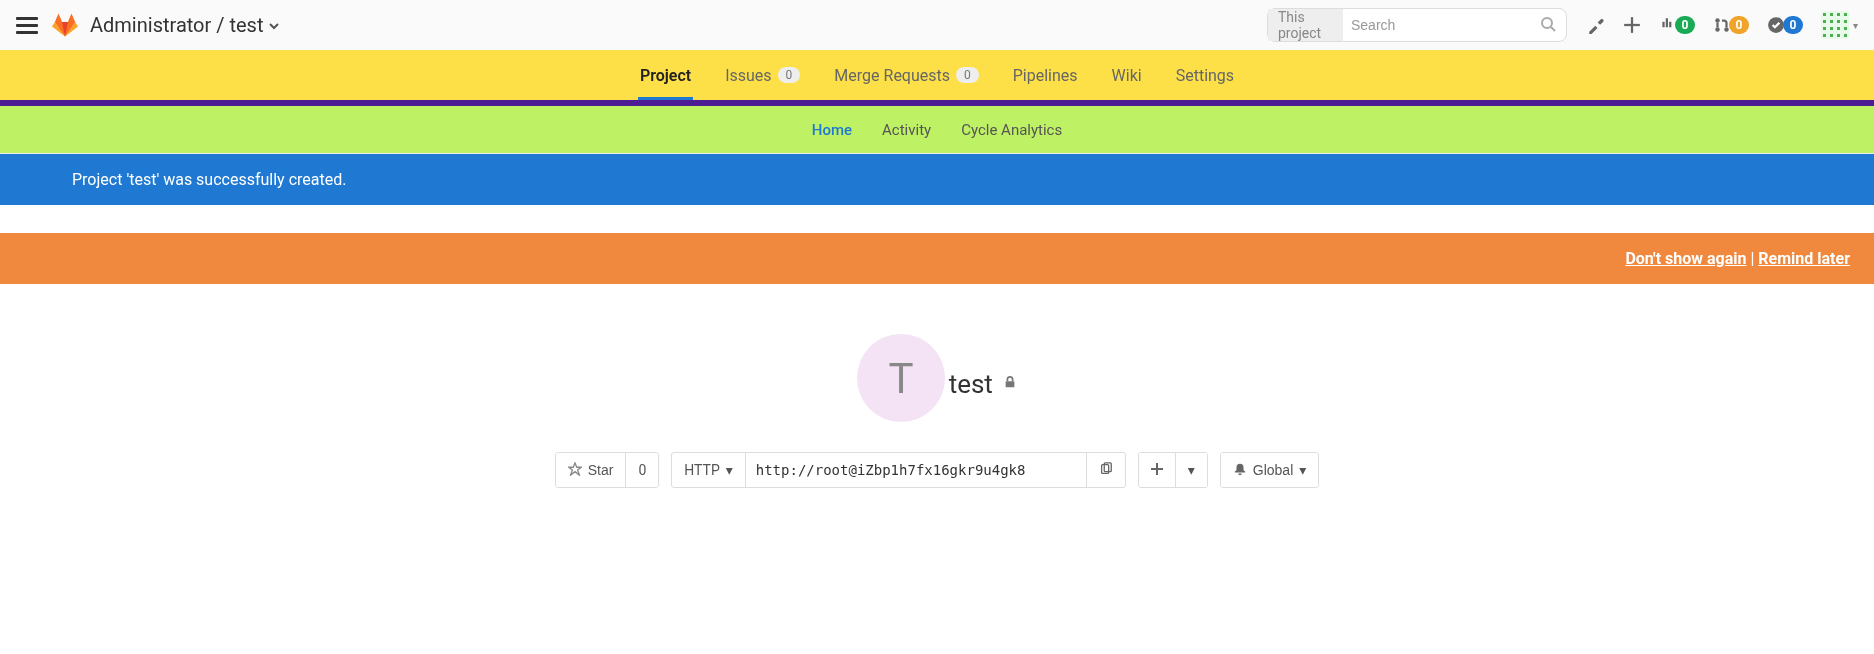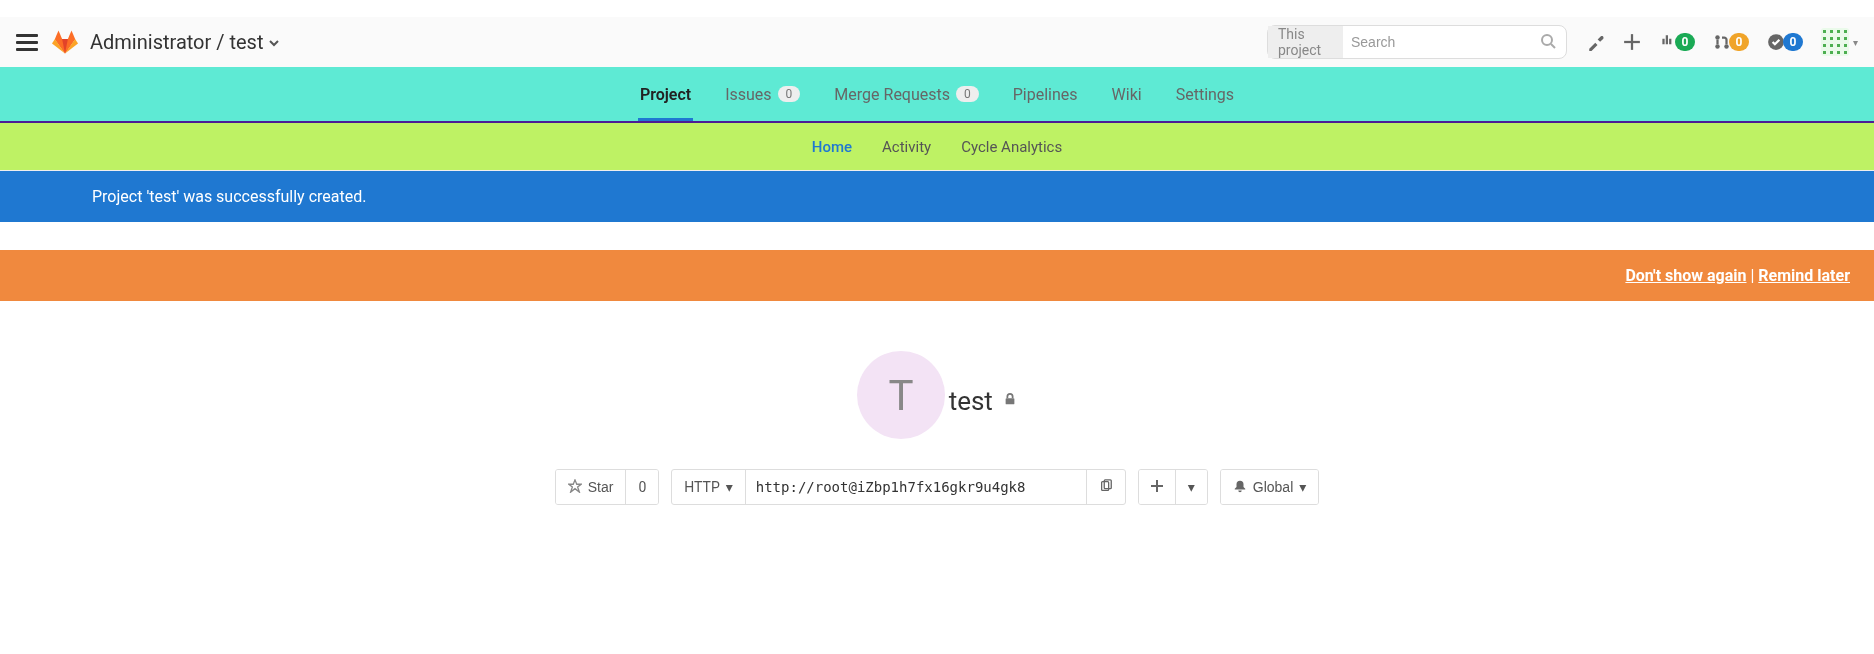--- a/index.html
+++ b/index.html
@@ -12,21 +12,20 @@
   }
 
   
   .header {
     display: flex;
     align-items: center;
     height: 50px;
     padding: 0 16px;
     background: #fafafa;
     border-bottom: 0px solid #eee;
-    margin-top: 17px;
   }
   .header-left {
     display: flex;
     align-items: center;
   }
   .hamburger {
     width: 22px;
     height: 22px;
     display: flex;
     flex-direction: column;
@@ -114,22 +113,22 @@
   }
   .caret-down { color: #888; font-size: 10px; margin-left: 4px; }
 
   
   .tabs {
     display: flex;
     justify-content: center;
     align-items: center;
     gap: 30px;
     height: 56px;
-    background: #5eead4;
-    border-bottom: 2px solid #4c1d95;
+    background: #fde047;
+    border-bottom: 6px solid #4c1d95;
   }
   .tab {
     color: #666;
     font-size: 16px;
     padding: 0 2px;
     height: 100%;
     display: flex;
     align-items: center;
     gap: 6px;
     position: relative;
@@ -169,21 +168,21 @@
   .subtab.active { color: #1f78d1; font-weight: 500; }
 
   
   .alert {
     padding: 16px 24px;
     color: #fff;
     font-size: 16px;
     display: flex;
     align-items: center;
   }
-  .alert-blue { background: #1f78d1; padding-left: 92px; }
+  .alert-blue { background: #1f78d1; padding-left: 72px; }
   .alert-orange { background: #f0893e; margin-top: 28px; }
   .alert a { color: #fff; text-decoration: underline; font-weight: bold; }
   .alert-actions { margin-left: auto; }
 
   
   .project-main {
     text-align: center;
     padding: 50px 0 40px;
   }
   .project-avatar {

